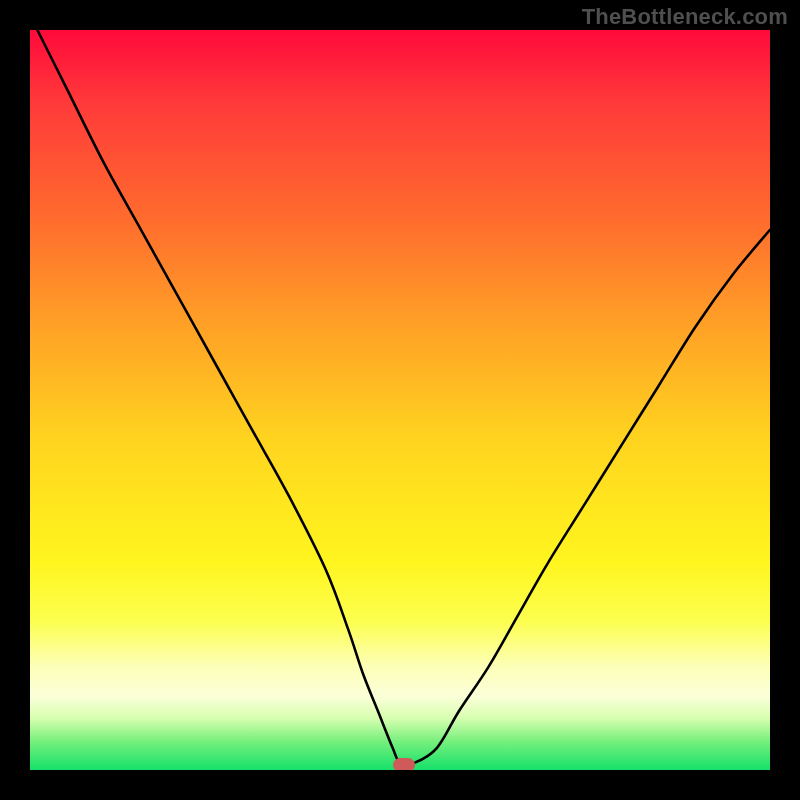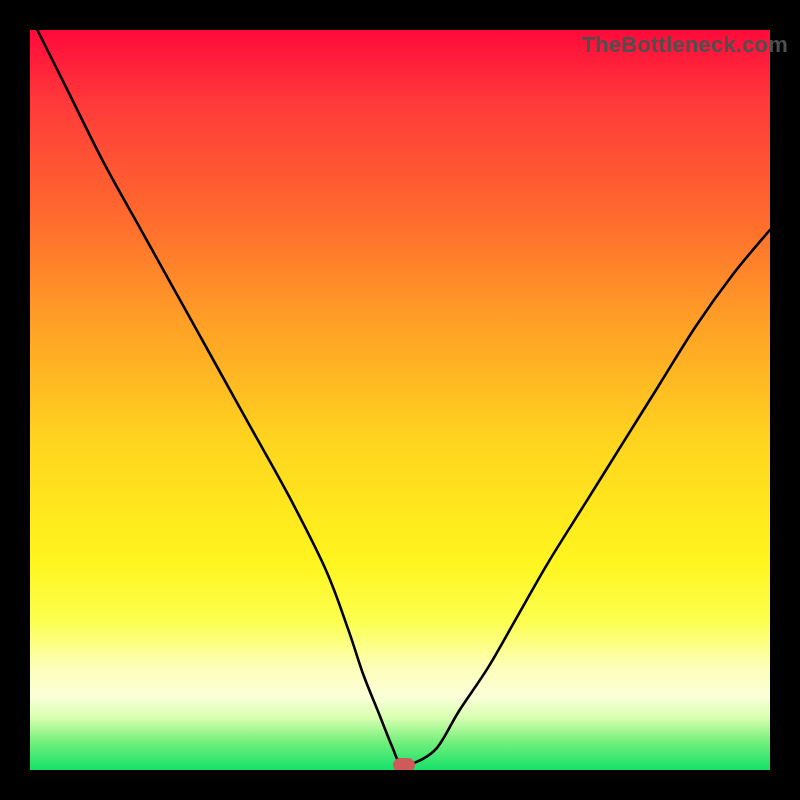--- a/index.html
+++ b/index.html
@@ -20,21 +20,20 @@
   .watermark {
     position: absolute;
     top: 4px;
     right: 12px;
     color: #4f4f4f;
     font-size: 22px;
     font-weight: 600;
     font-family: Arial, Helvetica, sans-serif;
     letter-spacing: 0.2px;
     z-index: 10;
-    margin-top: 28px;
   }
   
   .plot {
     position: absolute;
     left: 30px;
     top: 30px;
     width: 740px;
     height: 740px;
     
     background: linear-gradient(

